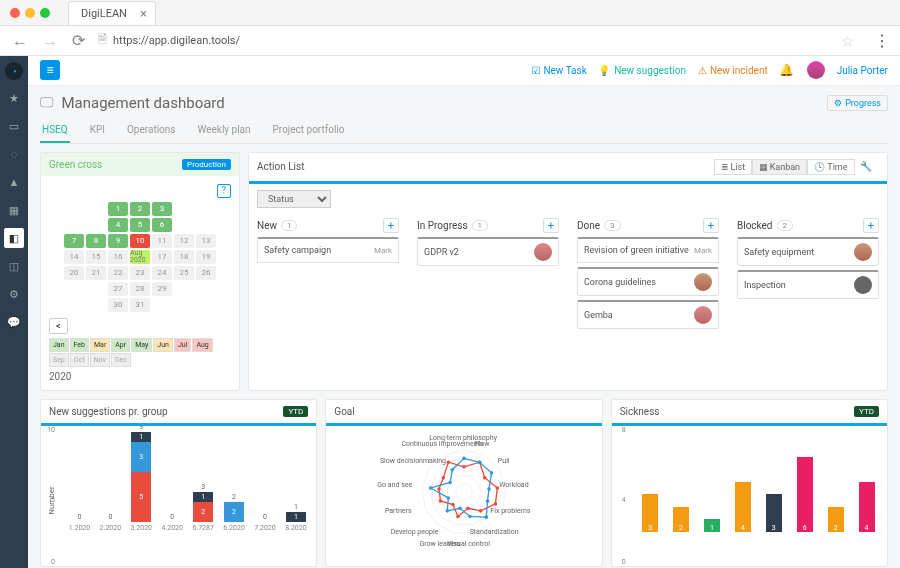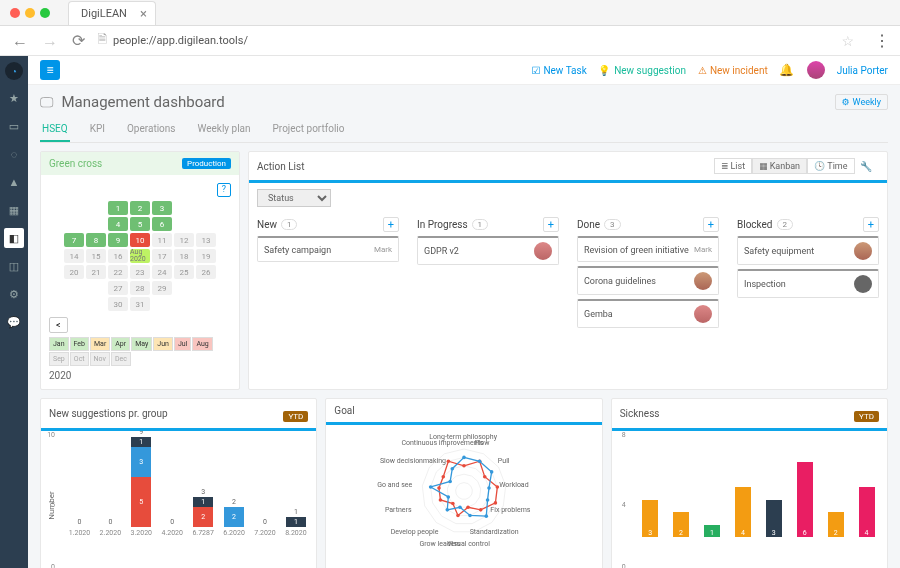--- a/index.html
+++ b/index.html
@@ -44,21 +44,21 @@
 .monitor-ic { color:#999; font-size:14px; }
 .opts { margin-left:auto; font-size:9px; color:#0095e8; display:flex; align-items:center; gap:3px; border:1px solid #ddd; padding:2px 6px; border-radius:2px; }
 .tabs { display:flex; gap:18px; margin-top:6px; border-bottom:1px solid #e5e5e5; font-size:10px; }
 .tabs span { padding:6px 2px; color:#999; cursor:pointer; }
 .tabs span.active { color:#1abc9c; border-bottom:2px solid #1abc9c; }
 
 .grid { display:grid; grid-template-columns:200px 1fr; gap:8px; margin-top:8px; }
 .panel { background:#fff; border:1px solid #e8e8e8; border-radius:2px; }
 .panel-head { padding:6px 8px; font-size:10px; color:#555; display:flex; align-items:center; border-bottom:3px solid #0ea5e9; }
 .badge { margin-left:auto; font-size:8px; padding:1px 5px; border-radius:2px; }
-.badge.blue { background:#a16207; color:#fff;margin-top:6px; }
+.badge.blue { background:#14532d; color:#fff; }
 
 
 .gc-head { background:#eaf7ea; color:#6fbf73; padding:6px 8px; font-size:10px; display:flex; align-items:flex-start; }
 .gc-badge { margin-left:auto; background:#0095e8; color:#fff; font-size:8px; padding:1px 5px; border-radius:2px; }
 .gc-body { padding:8px; }
 .help-ic { float:right; border:1px solid #0095e8; color:#0095e8; width:14px; height:14px; font-size:9px; text-align:center; border-radius:2px; }
 .cal { display:grid; grid-template-columns:repeat(7,20px); gap:2px; margin:18px auto 4px; width:max-content; font-size:8px; }
 .cell { width:20px; height:14px; display:flex; align-items:center; justify-content:center; border-radius:2px; }
 .c-g { background:#6fbf73; color:#fff; }
 .c-r { background:#e74c3c; color:#fff; }
@@ -125,21 +125,21 @@
     <span>DigiLEAN</span>
     <span class="tab-close">×</span>
   </div>
 </div>
 <div class="chrome-url">
   <span class="nav-arrow">←</span>
   <span class="nav-arrow dis">→</span>
   <span class="nav-arrow">⟳</span>
   <div class="url-bar">
     <span class="url-doc">🗎</span>
-    <span>people://app.digilean.tools/</span>
+    <span>https://app.digilean.tools/</span>
   </div>
   <span class="star">☆</span>
   <span class="menu-dots">⋮</span>
 </div>
 
 <div class="app">
   <div class="sidebar">
     <div class="side-ic logo">◔</div>
     <div class="side-ic">★</div>
     <div class="side-ic">▭</div>
@@ -162,21 +162,21 @@
         <span class="bell">🔔</span>
         <div class="avatar-sm"></div>
         <span class="user-name">Julia Porter</span>
       </div>
     </div>
 
     <div class="page">
       <div class="page-head">
         <span class="monitor-ic">🖵</span>
         <span class="page-title">Management dashboard</span>
-        <span class="opts">⚙ <span>Weekly</span></span>
+        <span class="opts">⚙ <span>Progress</span></span>
       </div>
       <div class="tabs" id="dashtabs">
           <span class="active">HSEQ</span>
           <span>KPI</span>
           <span>Operations</span>
           <span>Weekly plan</span>
           <span>Project portfolio</span>
         </div>
 
       <div class="grid">

